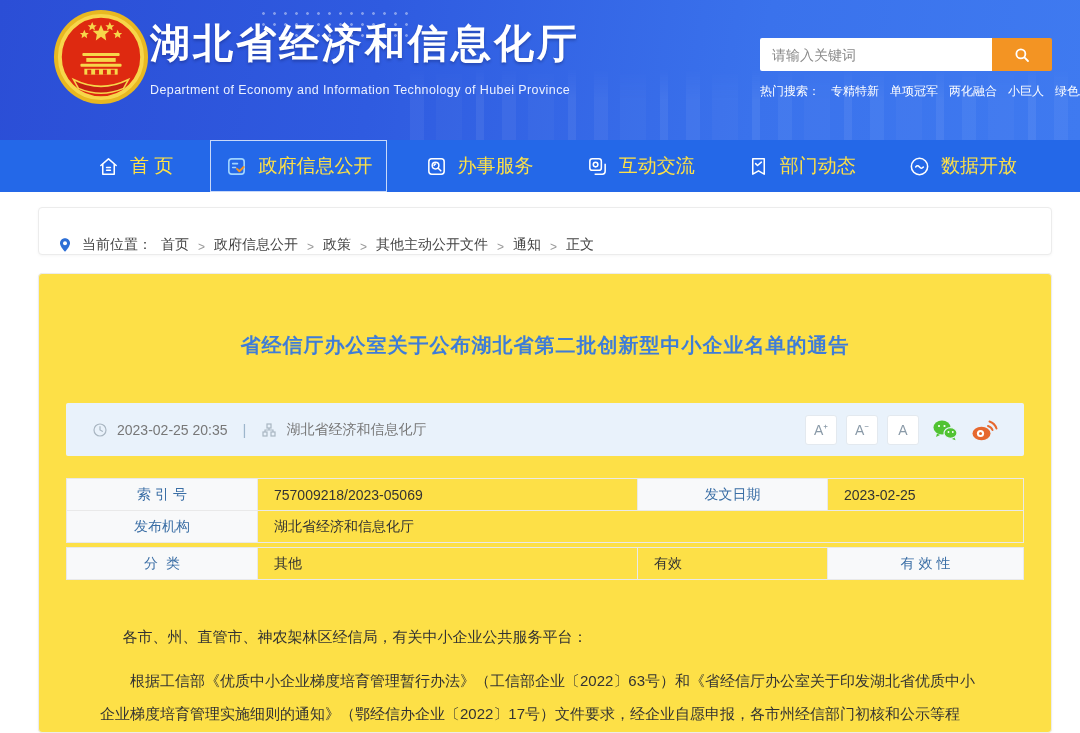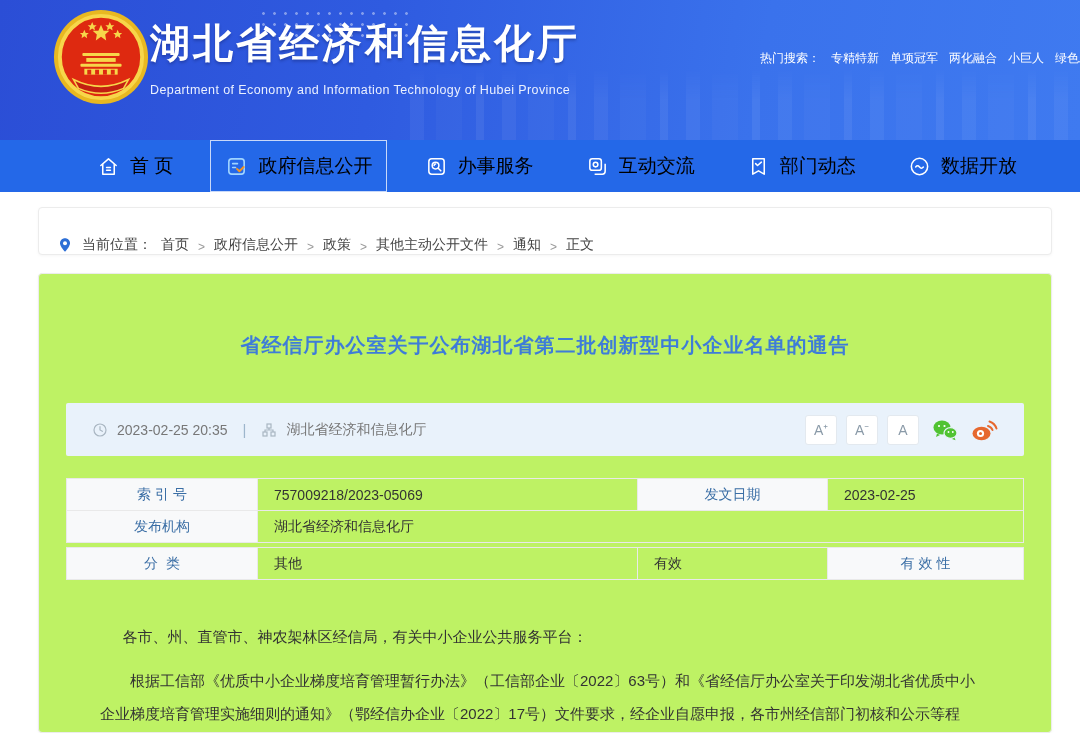--- a/index.html
+++ b/index.html
@@ -28,34 +28,34 @@
     border-radius:2px 0 0 2px; }
   .search-row input::placeholder { color:#8a8a8a; }
   .search-btn { width:60px; border:none; background:#f39423; cursor:pointer; border-radius:0 2px 2px 0;
     display:flex; align-items:center; justify-content:center; }
   .hot-row { margin-top:12px; display:flex; gap:11px; font-size:12px; color:#fff; white-space:nowrap; }
   .hot-row a { color:#fff; text-decoration:none; cursor:pointer; }
 
   
   .nav { height:52px; background:#2468e8; display:flex; align-items:stretch;
     justify-content:space-between; padding:0 48px 0 82px; }
-  .nav-item { display:flex; align-items:center; gap:10px; color:#000000; font-size:19px;
+  .nav-item { display:flex; align-items:center; gap:10px; color:#fde047; font-size:19px;
     padding:0 14px; cursor:pointer; border:1px solid transparent; }
   .nav-item.active { border:1px solid rgba(255,255,255,.75); }
   .nav-icon { display:flex; align-items:center; }
 
   
   .crumb-card { margin:15px 28px 0 38px; height:48px; background:#fff; border:1px solid #ececec;
     border-radius:4px; box-shadow:0 1px 3px rgba(0,0,0,.04); display:flex; align-items:flex-end;
     padding:0 18px; font-size:14px; color:#444; gap:9px; }
   .crumb-card a { color:#444; text-decoration:none; cursor:pointer; }
   .crumb-sep { color:#999; font-size:12px; }
 
   
-  .content-card { margin:18px 28px 0 38px; height:460px; background:#bef264; border:1px solid #ececec;
+  .content-card { margin:18px 28px 0 38px; height:460px; background:#fde047; border:1px solid #ececec;
     border-radius:4px; box-shadow:0 1px 3px rgba(0,0,0,.04); padding:0 27px; overflow:hidden; }
   .article-title { margin-top:58px; text-align:center; font-size:20px; font-weight:bold;
     color:#3e7cd8; letter-spacing:1px; }
   .meta-bar { margin-top:44px; height:53px; background:#e9f2fb; border-radius:2px;
     display:flex; align-items:center; justify-content:space-between; padding:0 26px; }
   .meta-left { display:flex; align-items:center; gap:9px; font-size:14px; color:#777; }
   .meta-divider { color:#9db6cc; margin:0 6px; font-size:15px; }
   .meta-right { display:flex; align-items:center; gap:9px; }
   .font-btn { width:32px; height:30px; background:#fff; border:1px solid #e3e9ef; border-radius:3px;
     color:#8a9aa8; font-size:14px; cursor:pointer; }
@@ -110,20 +110,31 @@
       <path d="M22 73 q28 14 56 0 l-5 9 q-23 10 -46 0 z" fill="#c21f12" stroke="#f7d64a" stroke-width="1.6"></path>
     </svg>
   </div>
 
   <div class="title-block">
     <div class="site-title">湖北省经济和信息化厅</div>
     <div class="site-subtitle">Department of Economy and Information Technology of Hubei Province</div>
   </div>
 
   <div class="header-right">
+    <div class="search-row">
+      <input type="text" placeholder="请输入关键词" style="">
+      <button class="search-btn">
+        <span style="display:flex;">
+          <svg width="18" height="18" viewBox="0 0 24 24" fill="none" stroke="#fff" stroke-width="2.4" stroke-linecap="round">
+            <circle cx="10.5" cy="10.5" r="6"></circle>
+              <line x1="15.2" y1="15.2" x2="20" y2="20"></line>
+          </svg>
+        </span>
+      </button>
+    </div>
     <div class="hot-row">
       <span>热门搜索：</span>
       <a>专精特新</a>
       <a>单项冠军</a>
       <a>两化融合</a>
       <a>小巨人</a>
       <a>绿色工厂</a>
     </div>
   </div>
 </div>

